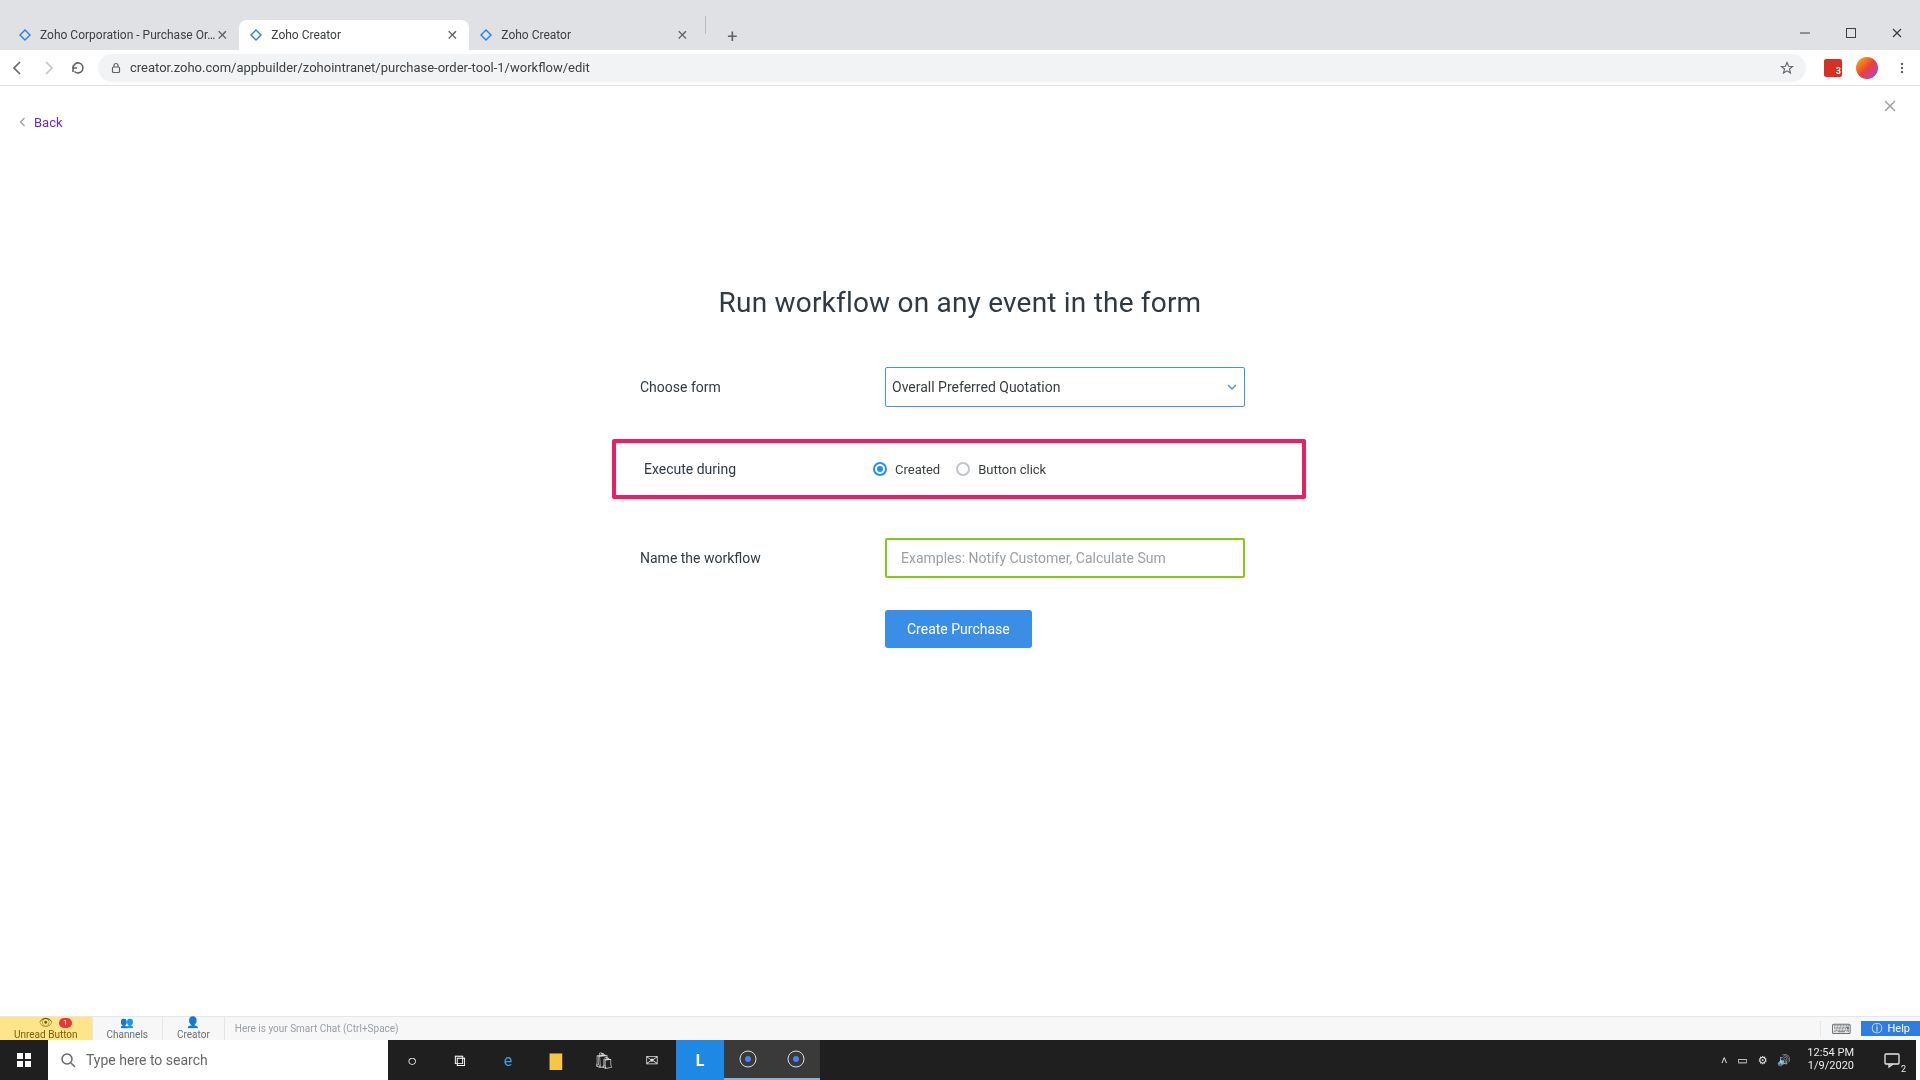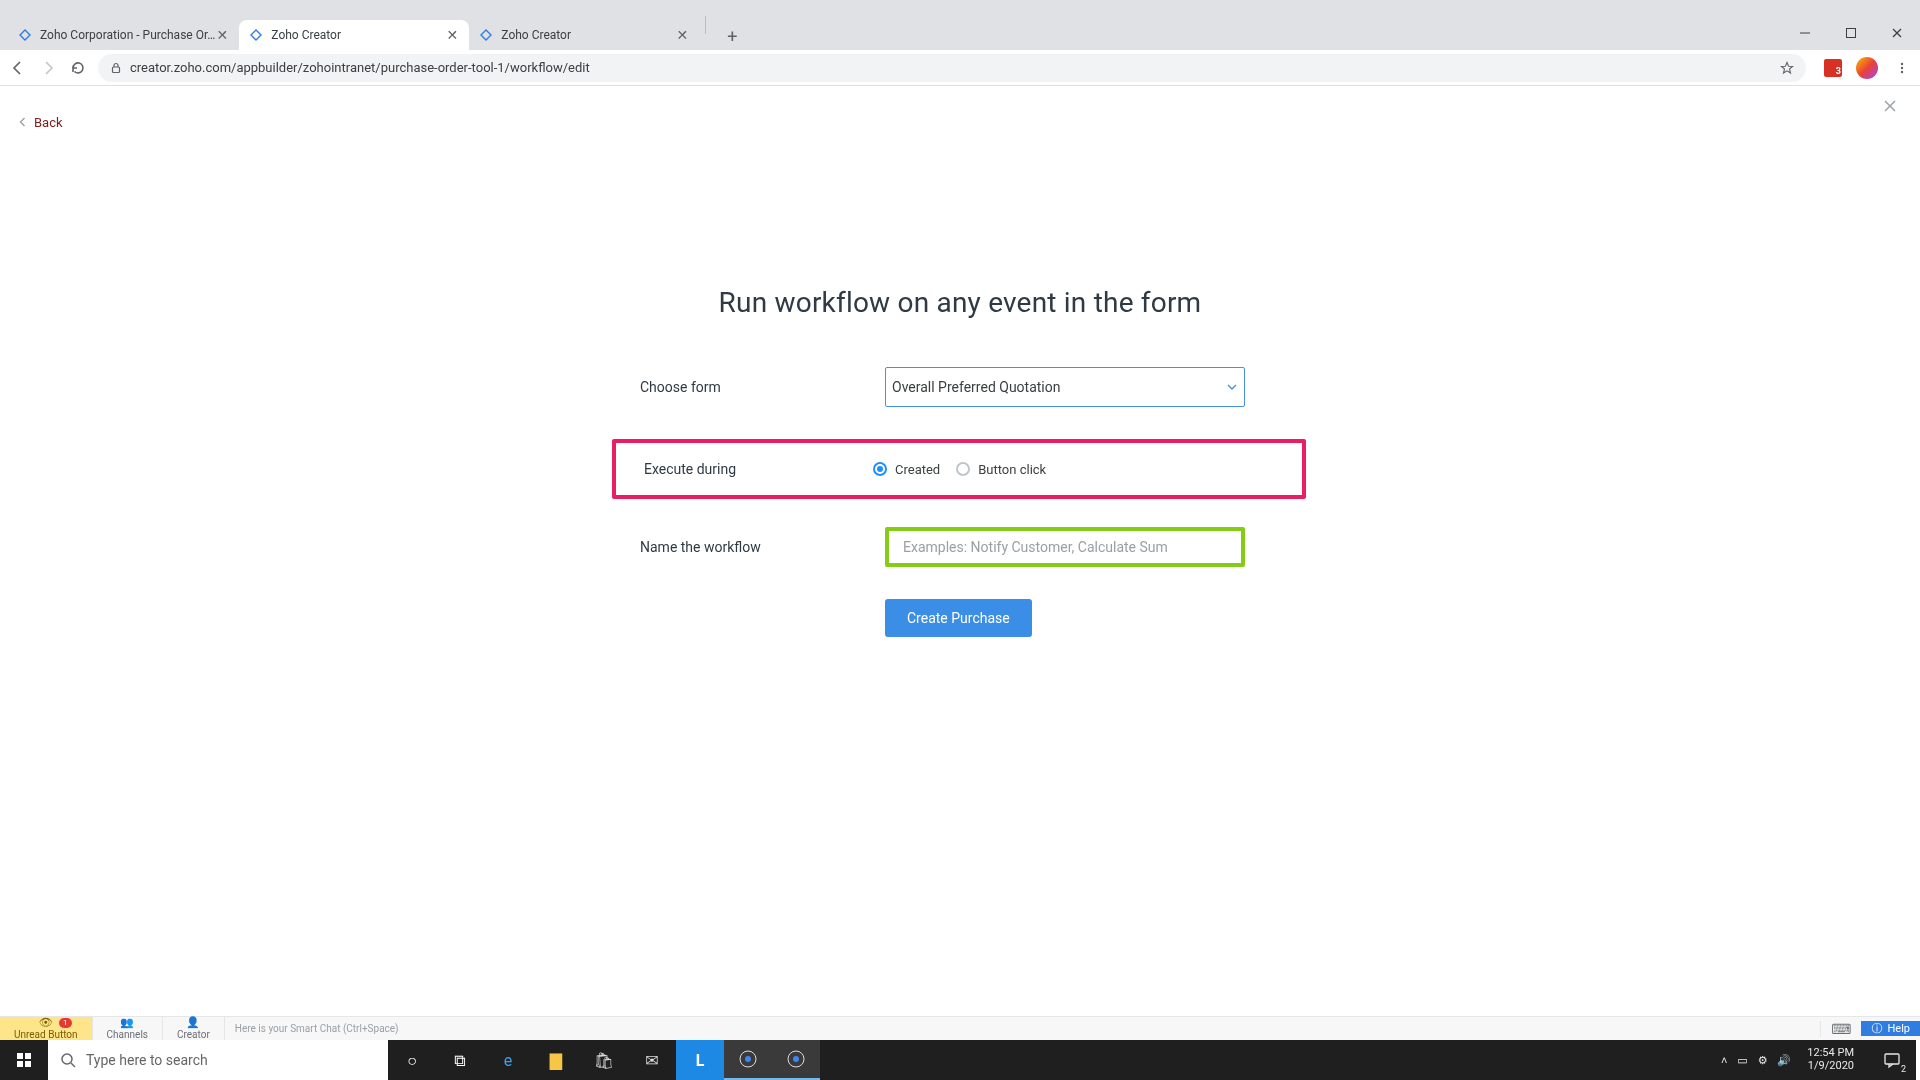--- a/index.html
+++ b/index.html
@@ -20,48 +20,48 @@
   .nav-row { height: 36px; background: #fff; border-bottom: 1px solid #e0e0e0; display: flex; align-items: center; padding: 0 8px; gap: 10px; }
   .nav-ico { width: 20px; height: 20px; display: flex; align-items: center; justify-content: center; color: #5f6368; }
   .nav-ico.dim { color: #b9bcc0; }
   .omnibox { flex: 1; height: 28px; background: #f1f3f4; border-radius: 14px; display: flex; align-items: center; padding: 0 12px; font-size: 13px; color: #3c4043; gap: 8px; }
   .nav-right { display: flex; align-items: center; gap: 14px; margin-left: 8px; }
   .ext-badge { width: 18px; height: 18px; background: #d93025; color: #fff; font-size: 9px; font-weight: 700; display: flex; align-items: flex-end; justify-content: flex-end; padding: 1px; border-radius: 2px; position: relative; }
   .avatar { width: 22px; height: 22px; border-radius: 50%; background: linear-gradient(135deg,#fbbc04,#ea4335,#a142f4); }
 
   
   .app-header { height: 40px; display: flex; align-items: center; padding: 0 18px; background: #fff; }
-  .back-link { display: flex; align-items: center; gap: 6px; color: #7f1d1d; font-size: 13px; cursor: pointer; margin-top: 32px; }
+  .back-link { display: flex; align-items: center; gap: 6px; color: #6d28d9; font-size: 13px; cursor: pointer; margin-top: 32px; }
   .close-page { margin-left: auto; color: #9aa0a6; font-size: 20px; display: flex; align-items: center; justify-content: center; width: 24px; height: 24px; cursor: pointer; }
 
   
   .content { position: relative; height: calc(1080px - 34px - 36px - 40px - 24px - 40px); display: flex; flex-direction: column; align-items: center; padding-top: 160px; }
   .page-title { font-size: 28px; font-weight: 400; color: #2f3a44; letter-spacing: 0.2px; margin-bottom: 48px; }
   .form-grid { width: 640px; }
   .row { display: flex; align-items: center; margin-bottom: 32px; }
   .row .label { width: 245px; font-size: 14px; color: #2f3a44; }
   .row .control { width: 360px; }
 
   .select { height: 40px; border: 1px solid #4a90e2; border-radius: 2px; display: flex; align-items: center; padding: 0 6px; font-size: 14px; color: #3c4043; justify-content: space-between; cursor: pointer; }
   .select .chev { color: #4a90e2; }
 
   .radios { display: flex; align-items: center; gap: 16px; }
   .radio { display: flex; align-items: center; gap: 8px; font-size: 13px; color: #3c4043; cursor: pointer; }
   .radio .dot { width: 14px; height: 14px; border-radius: 50%; border: 2px solid #bfc5cb; display: inline-flex; align-items: center; justify-content: center; }
   .radio.selected .dot { border-color: #1f8fff; }
   .radio.selected .dot::after { content: ""; width: 6px; height: 6px; border-radius: 50%; background: #1f8fff; }
 
-  .text-input { height: 40px; width: 100%; border: 4px solid #84cc16; border-radius: 2px; padding: 0 14px; font-size: 14px; color: #ec4899; }
+  .text-input { height: 40px; width: 100%; border: 2px solid #84cc16; border-radius: 2px; padding: 0 14px; font-size: 14px; color: #ec4899; }
   .text-input::placeholder { color: #9aa0a6; }
 
   .btn-row { display: flex; }
   .btn-primary { height: 38px; padding: 0 22px; background: #3a8ee6; color: #fff; border: none; border-radius: 3px; font-size: 14px; cursor: pointer; margin-left: 245px; }
 
   
-  .highlight-wrap { border: 4px solid #e91e63; padding: 18px 12px 18px 28px; margin-left: -28px; margin-right: -26px; margin-bottom: 28px; border-radius: 2px; }
+  .highlight-wrap { border: 4px solid #e91e63; padding: 18px 12px 18px 28px; margin-left: -28px; margin-right: -26px; margin-bottom: 39px; border-radius: 2px; }
   .highlight-wrap .row { margin-bottom: 0; }
   .highlight-wrap .label { width: calc(245px - 16px); }
 
   
   .chatbar { position: fixed; left: 0; right: 0; bottom: 40px; height: 24px; background: #f7f7f7; border-top: 1px solid #e6e6e6; display: flex; align-items: stretch; font-size: 10px; color: #6a6f73; }
   .chat-seg { display: flex; flex-direction: column; align-items: center; justify-content: center; padding: 0 14px; border-right: 1px solid #e6e6e6; gap: 1px; }
   .chat-seg.unread { background: #ffe58a; color: #7a5b00; position: relative; }
   .chat-seg .ico { font-size: 11px; line-height: 1; }
   .badge-red { position: absolute; top: 1px; right: 20px; background: #e53935; color: #fff; border-radius: 8px; font-size: 8px; padding: 0 4px; line-height: 10px; }
   .smart-chat { flex: 1; display: flex; align-items: center; padding: 0 10px; color: #9aa0a6; }

